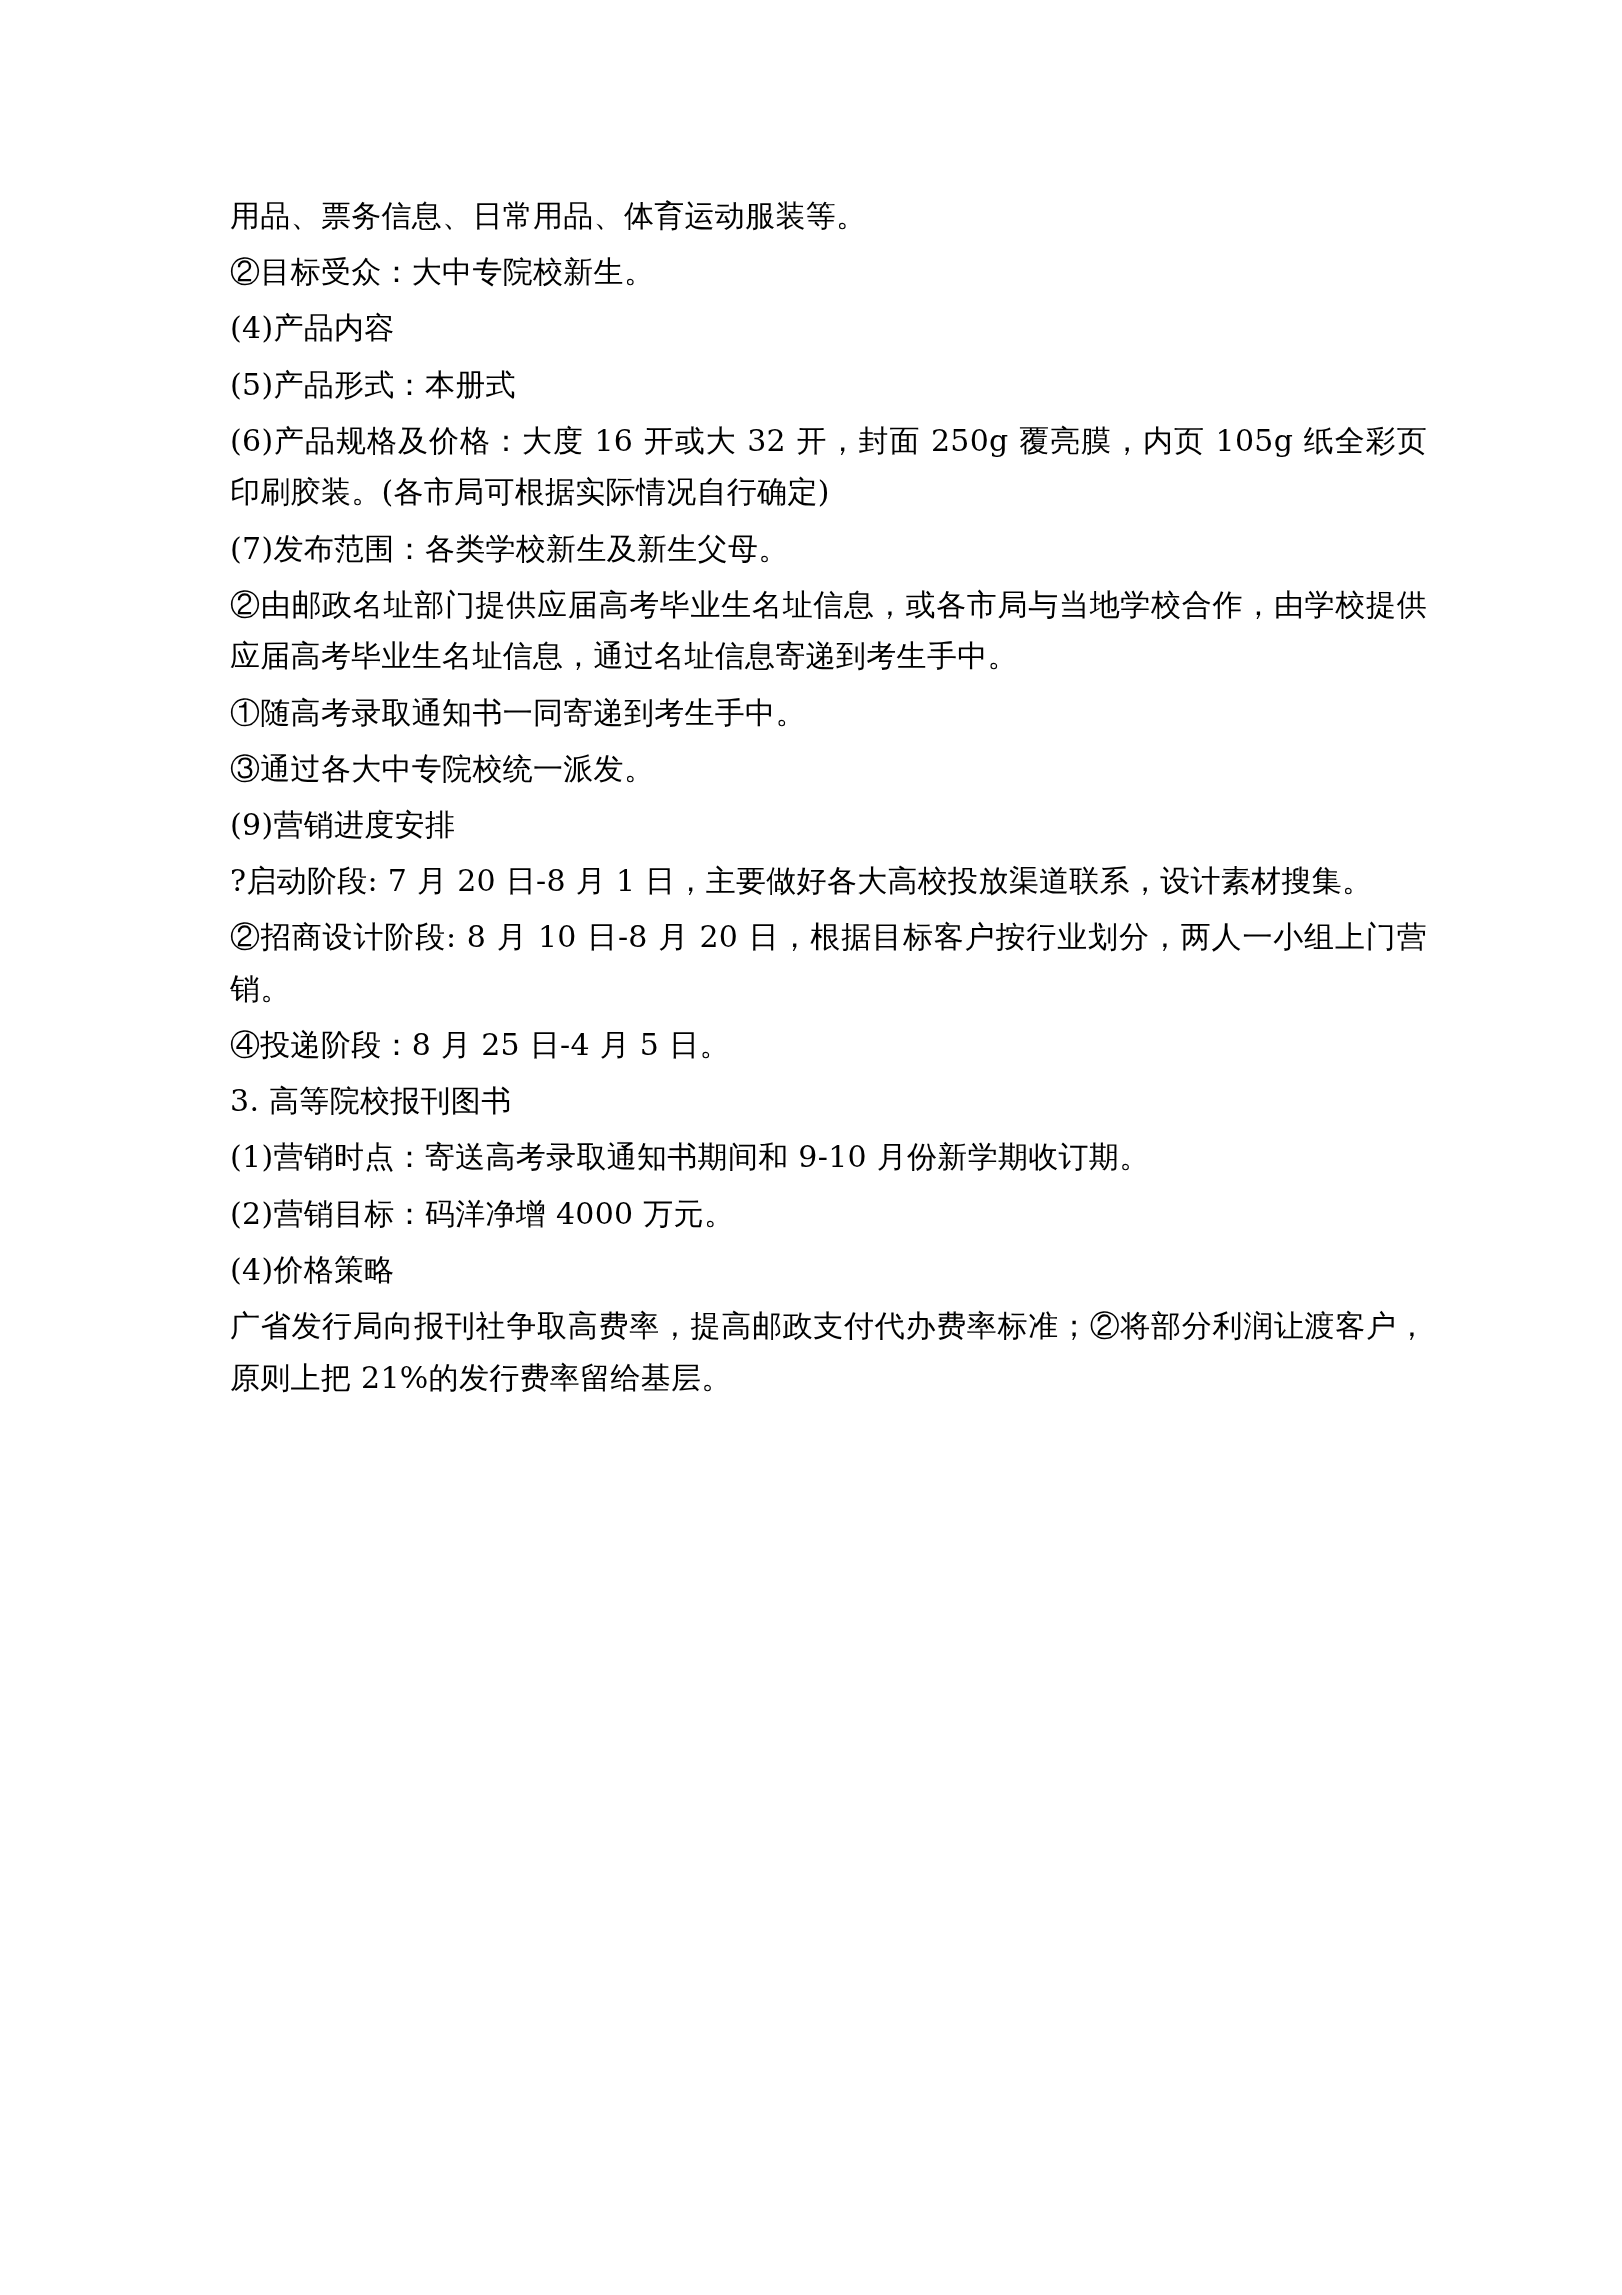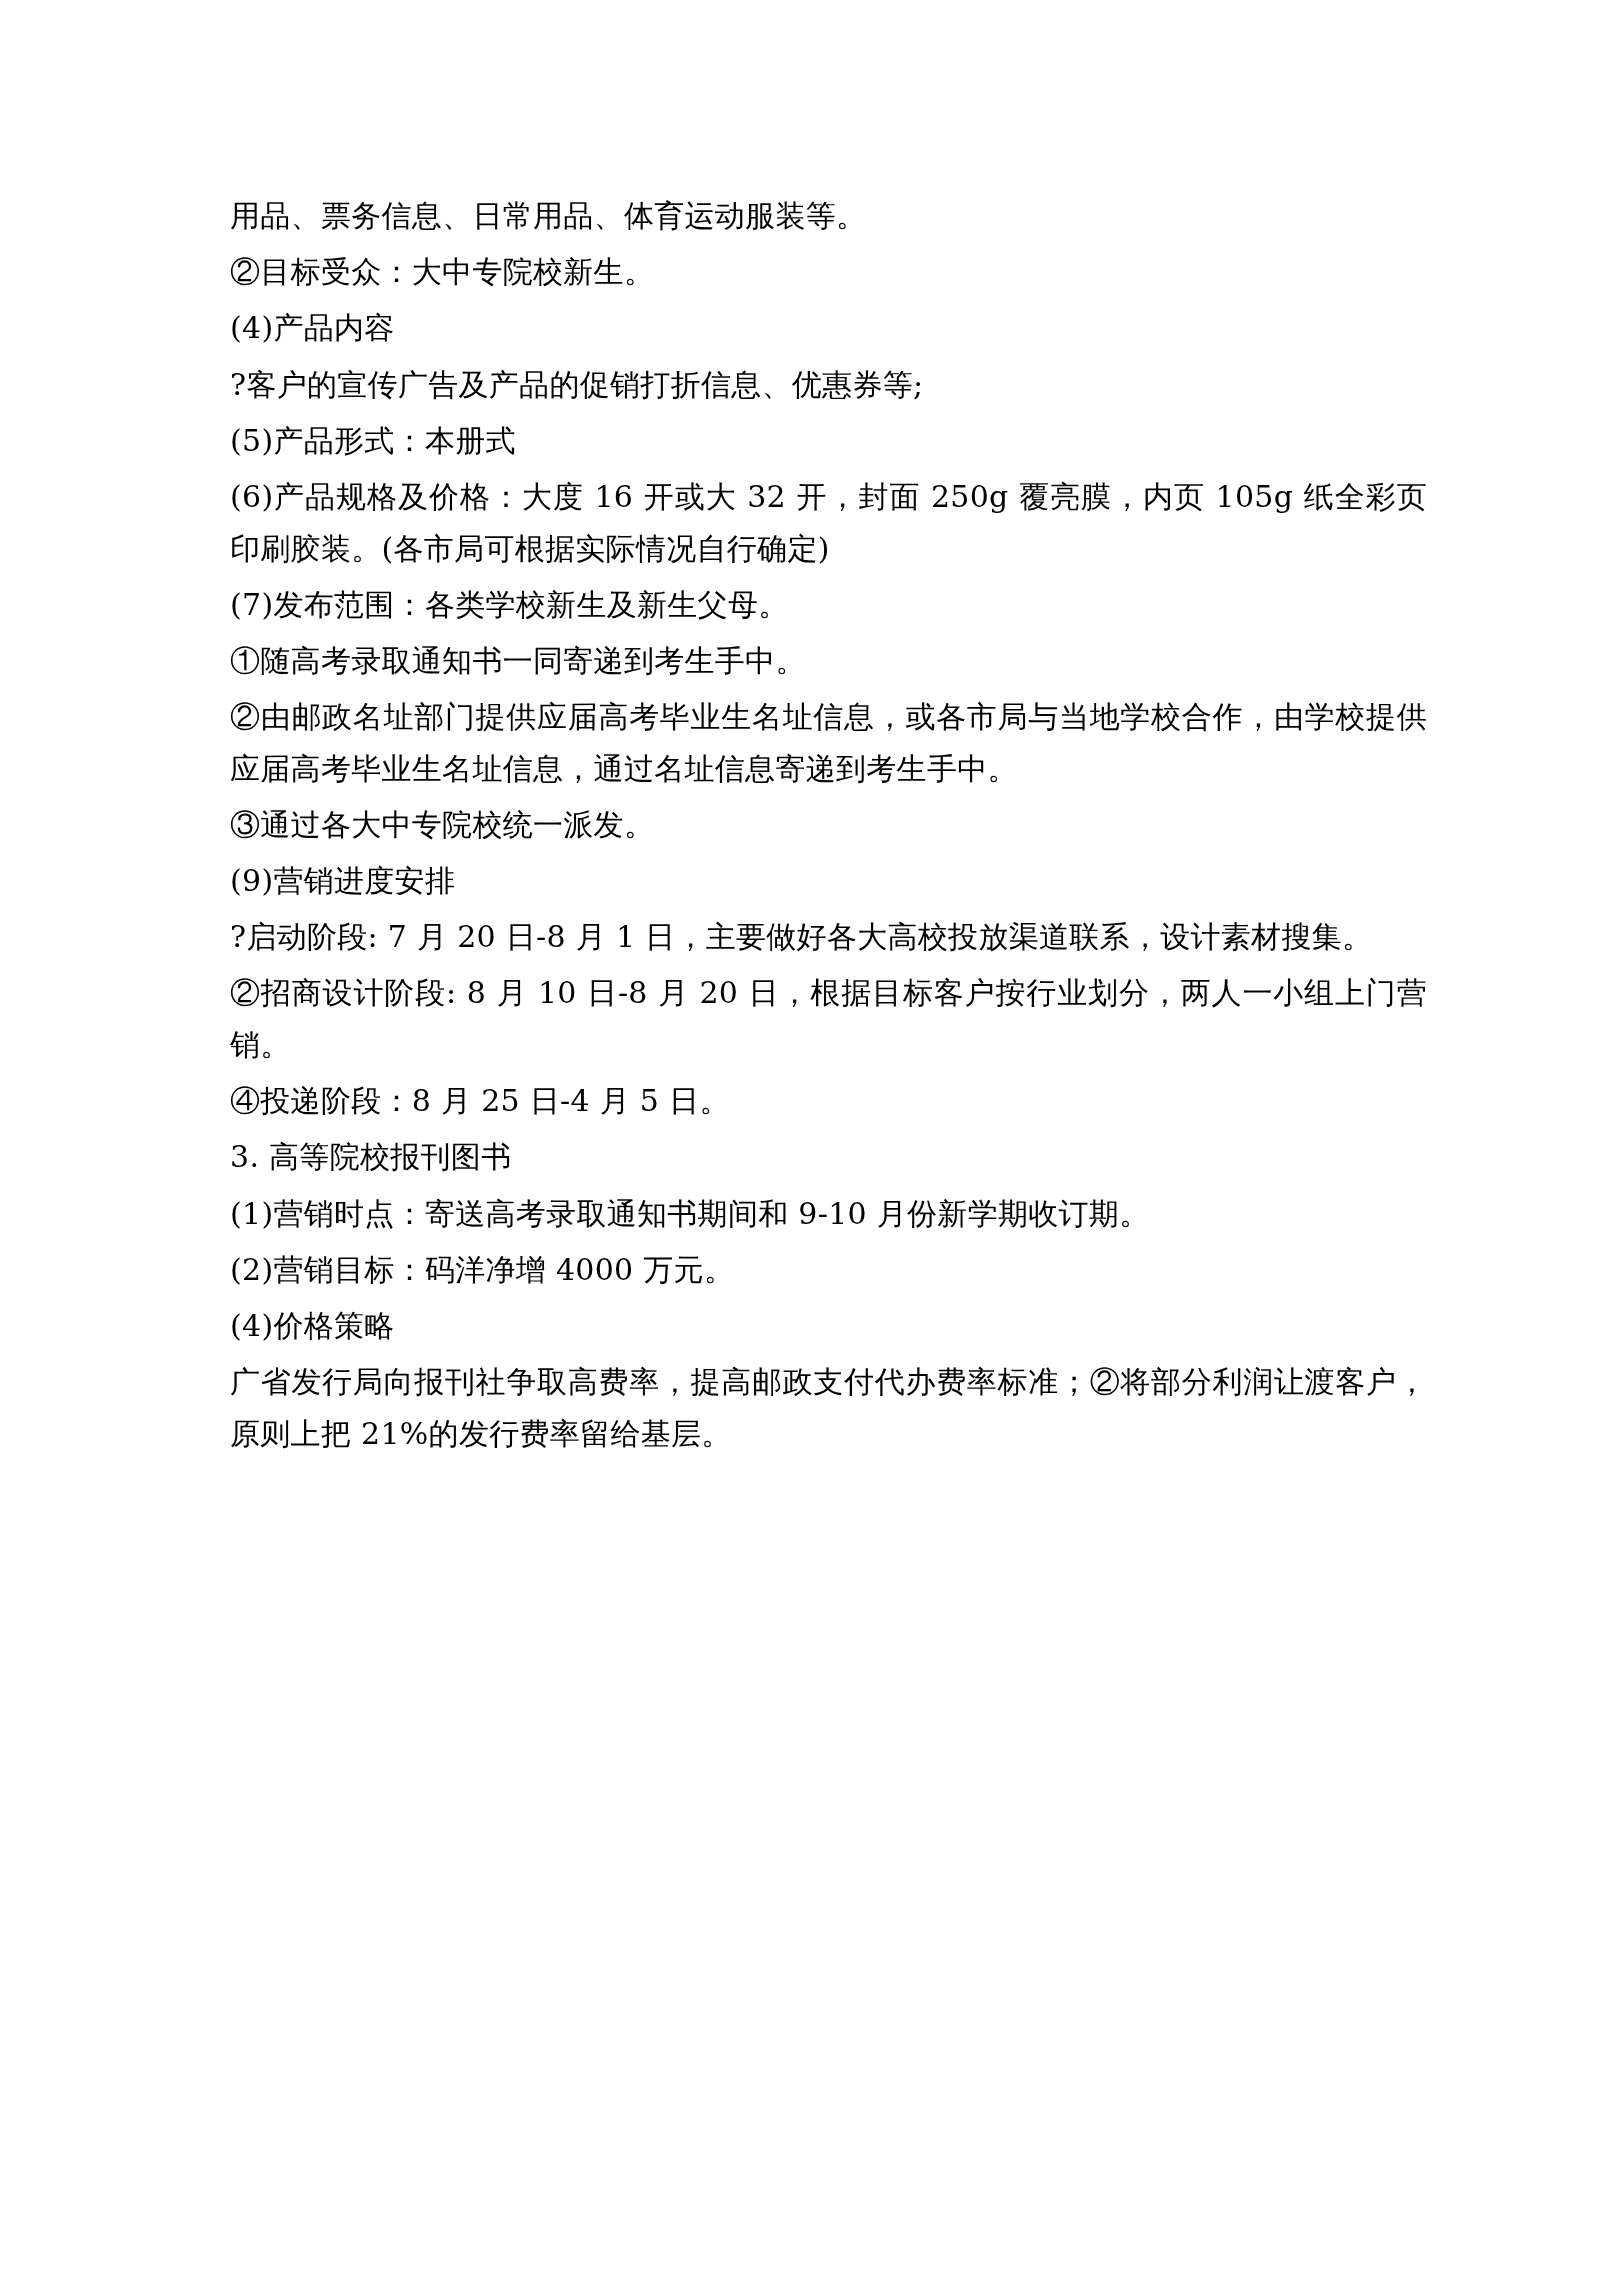--- a/index.html
+++ b/index.html
@@ -34,26 +34,25 @@
   }
 </style>
 </head>
 <body>
 
 <div class="page">
   <div class="doc-body">
     <p class="para">用品、票务信息、日常用品、体育运动服装等。</p>
     <p class="para">②目标受众：大中专院校新生。</p>
     <p class="para">(4)产品内容</p>
-    <p class="para">?客户的宣传广告及产品的促销打折信息、优惠券等;</p>
     <p class="para">(5)产品形式：本册式</p>
     <p class="para">(6)产品规格及价格：大度 16 开或大 32 开，封面 250g 覆亮膜，内页 105g 纸全彩页印刷胶装。(各市局可根据实际情况自行确定)</p>
     <p class="para">(7)发布范围：各类学校新生及新生父母。</p>
+    <p class="para">②由邮政名址部门提供应届高考毕业生名址信息，或各市局与当地学校合作，由学校提供应届高考毕业生名址信息，通过名址信息寄递到考生手中。</p>
     <p class="para">①随高考录取通知书一同寄递到考生手中。</p>
-    <p class="para">②由邮政名址部门提供应届高考毕业生名址信息，或各市局与当地学校合作，由学校提供应届高考毕业生名址信息，通过名址信息寄递到考生手中。</p>
     <p class="para">③通过各大中专院校统一派发。</p>
     <p class="para">(9)营销进度安排</p>
     <p class="para">?启动阶段: 7 月 20 日-8 月 1 日，主要做好各大高校投放渠道联系，设计素材搜集。</p>
     <p class="para">②招商设计阶段: 8 月 10 日-8 月 20 日，根据目标客户按行业划分，两人一小组上门营销。</p>
     <p class="para">④投递阶段：8 月 25 日-4 月 5 日。</p>
     <p class="para">3. 高等院校报刊图书</p>
     <p class="para">(1)营销时点：寄送高考录取通知书期间和 9-10 月份新学期收订期。</p>
     <p class="para">(2)营销目标：码洋净增 4000 万元。</p>
     <p class="para">(4)价格策略</p>
     <p class="para">广省发行局向报刊社争取高费率，提高邮政支付代办费率标准；②将部分利润让渡客户，原则上把 21%的发行费率留给基层。</p>

